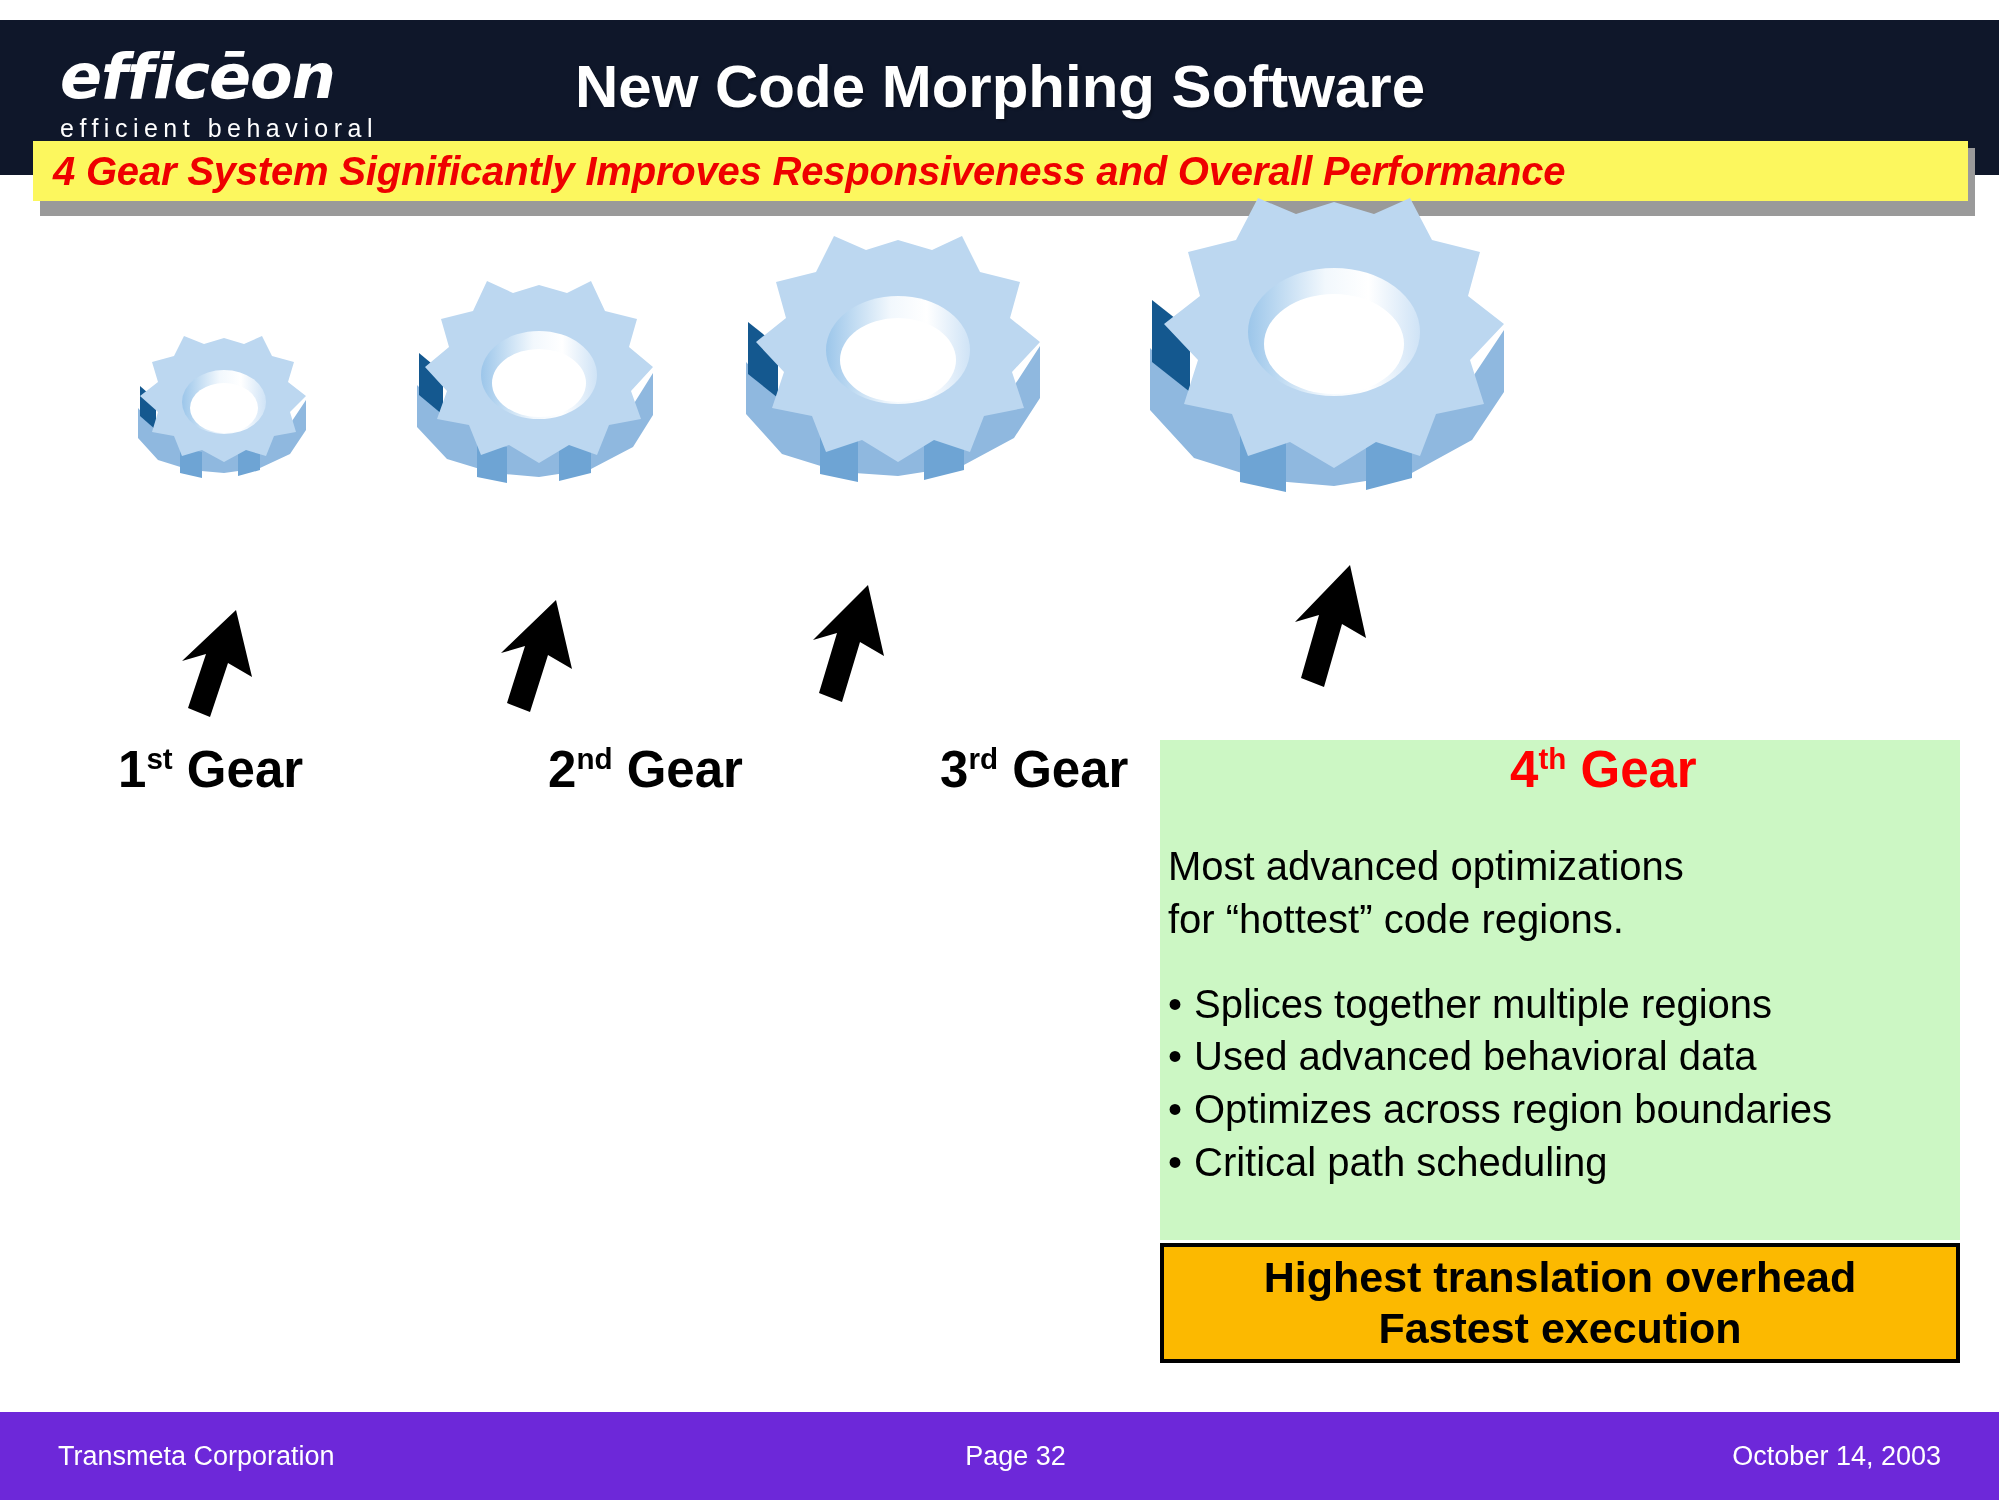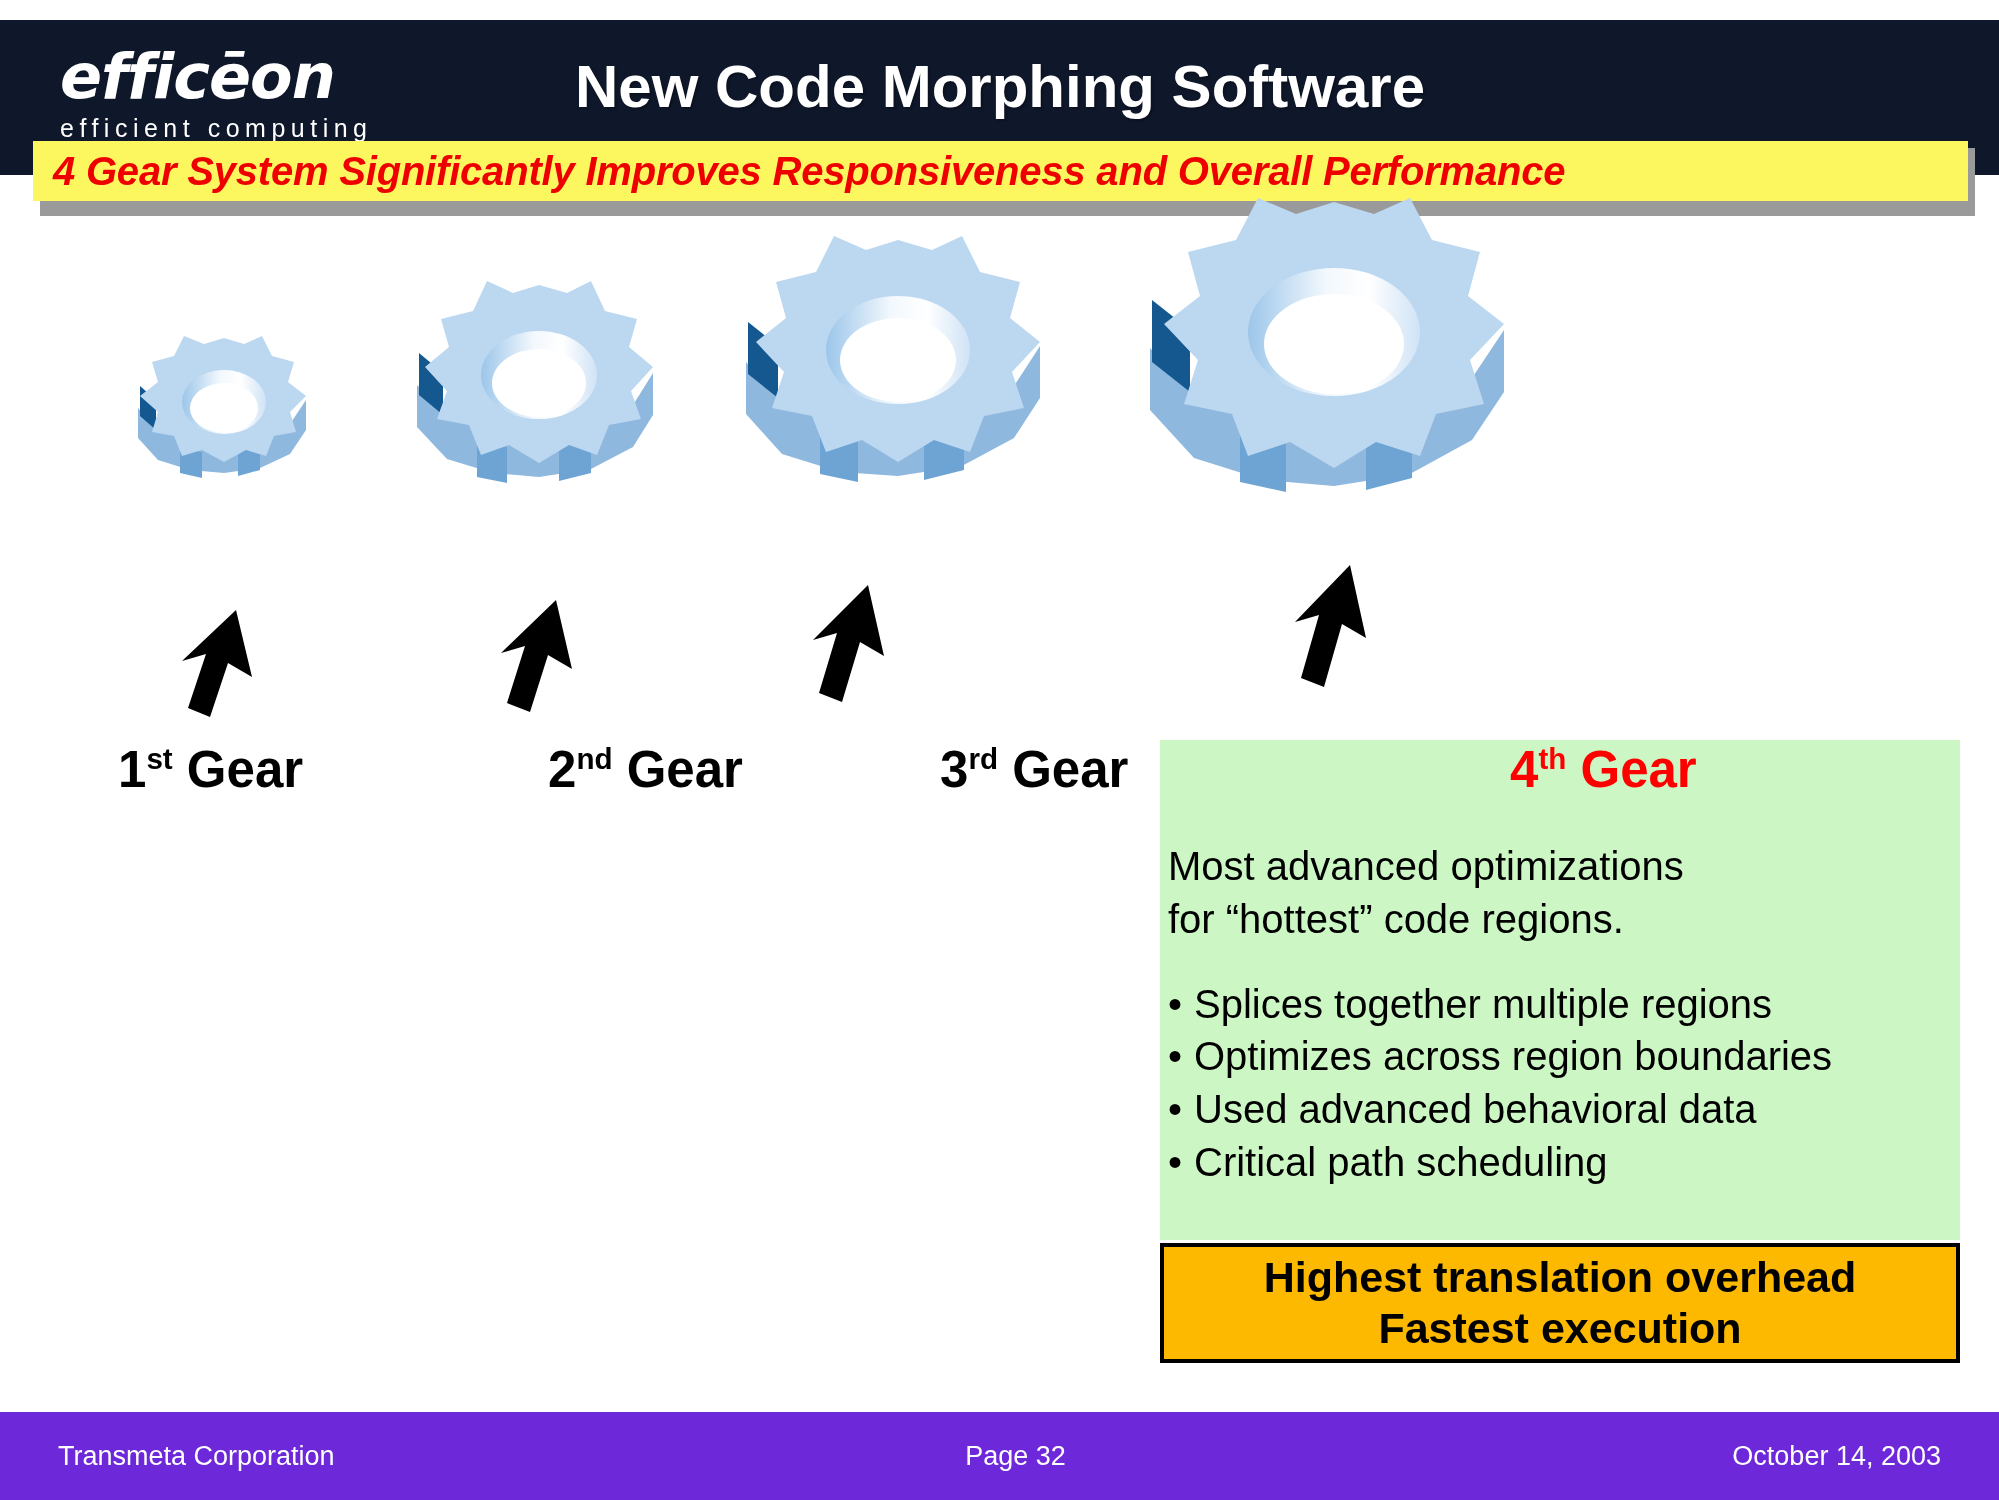--- a/index.html
+++ b/index.html
@@ -121,21 +121,21 @@
   .f-right { right:58px; }
 </style>
 </head>
 <body>
 
 <div class="slide">
 
   <div class="header">
     <div class="logo-wrap">
       <div class="logo-main">efficēon</div>
-      <div class="logo-sub">efficient computing</div>
+      <div class="logo-sub">efficient behavioral</div>
     </div>
     <div class="slide-title">New Code Morphing Software</div>
   </div>
 
   <div class="banner-shadow"></div>
   <div class="banner">
     <div class="banner-text">4 Gear System Significantly Improves Responsiveness and Overall Performance</div>
   </div>
 
   <div class="gears">
@@ -261,22 +261,22 @@
     <span>4</span><sup>th</sup><span> Gear</span>
   </div>
 
   <div class="green-body">
     <div class="para">
       <div>Most advanced optimizations</div>
       <div>for “hottest” code regions.</div>
     </div>
     <ul class="bullets">
       <li><span class="bdot">•</span><span>Splices together multiple regions</span></li>
+      <li><span class="bdot">•</span><span>Used advanced behavioral data</span></li>
       <li><span class="bdot">•</span><span>Optimizes across region boundaries</span></li>
-      <li><span class="bdot">•</span><span>Used advanced behavioral data</span></li>
       <li><span class="bdot">•</span><span>Critical path scheduling</span></li>
     </ul>
   </div>
 
   <div class="gold-box">
     <div class="gold-line">Highest translation overhead</div>
     <div class="gold-line">Fastest execution</div>
   </div>
 
   <div class="footer">

